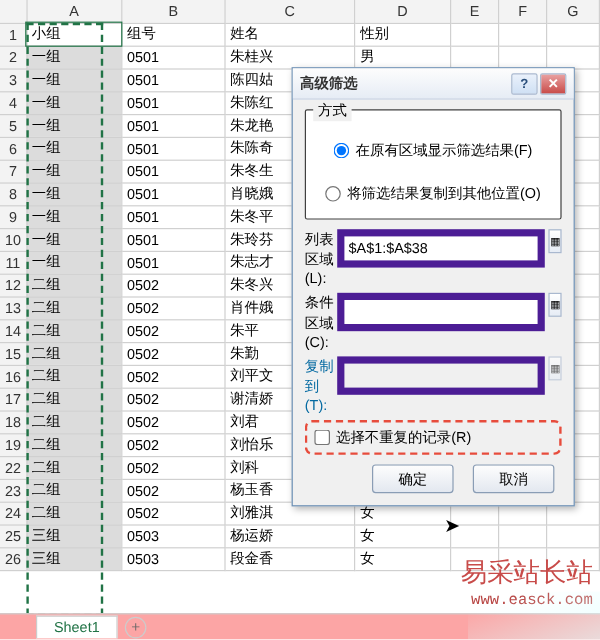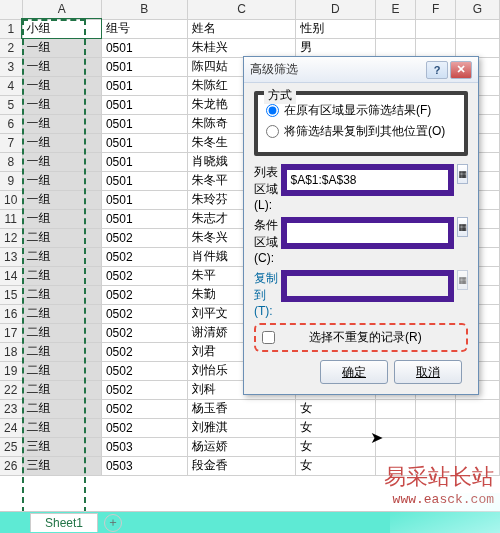--- a/index.html
+++ b/index.html
@@ -8,46 +8,46 @@
 .sheet { position: absolute; top: 0; left: 0; right: 0; bottom: 22px; }
 .grid { border-collapse: collapse; width: 100%; }
 .grid th, .grid td { border: 1px solid #d0d0d0; height: 19px; font-size: 12px; font-weight: normal; text-align: left; padding: 0 4px; background: #fff; }
 .grid th.colhdr { background: #f3f3f3; text-align: center; color: #333; border-top: none; }
 .grid th.rowhdr { background: #f3f3f3; text-align: center; color: #333; border-left: none; width: 22px; }
 .grid td.selcol { background: #dcdcdc; }
 .grid th.corner { background: #f3f3f3; border-top: none; border-left: none; }
 .grid td.active { background: #fff; outline: 1px solid #217346; }
 .marching { position: absolute; border: 2px dashed #217346; pointer-events: none; }
 
-.tabs { position: absolute; bottom: 0; left: 0; right: 0; height: 22px; background: #5eead4; border-top: 1px solid #ccc; display: flex; align-items: center; padding-left: 30px; }
+.tabs { position: absolute; bottom: 0; left: 0; right: 0; height: 22px; background: #fca5a5; border-top: 1px solid #ccc; display: flex; align-items: center; padding-left: 30px; }
 .tab { background: #fff; border: 1px solid #ccc; border-bottom: none; padding: 2px 14px; font-size: 12px; color: #217346; }
 .addtab { width: 18px; height: 18px; border: 1px solid #ccc; border-radius: 50%; margin-left: 6px; display: flex; align-items: center; justify-content: center; color: #666; font-size: 12px; }
 
 .dialog { position: absolute; top: 56px; left: 243px; width: 236px; background: #f0f0f0; border: 1px solid #6b8fb5; box-shadow: 2px 2px 6px rgba(0,0,0,0.3); }
 .titlebar { height: 26px; background: linear-gradient(#fdfdfd,#e6ecf5); display: flex; align-items: center; padding: 0 6px; border-bottom: 1px solid #c9d5e6; }
-.titlebar .title { flex: 1; font-size: 12px; color: #333; }
+.titlebar .title { flex: 1; font-size: 12px; color: #333; font-weight: bold; }
 .titlebar .btn { width: 22px; height: 18px; margin-left: 2px; display: flex; align-items: center; justify-content: center; font-size: 11px; border: 1px solid #a9b8cf; border-radius: 2px; }
 .titlebar .help { background: linear-gradient(#eaf1fb,#cfe0f4); color: #2a4f7c; font-weight: bold; }
 .titlebar .close { background: linear-gradient(#e9a1a1,#c84b49); color: #fff; font-weight: bold; }
 
 .body { padding: 8px 10px 10px 10px; }
-.group { border: 4px solid #404040; background: #fff; border-radius: 2px; padding: 6px 8px 8px 8px; margin-bottom: 8px; position: relative; }
+.group { border: 1px solid #404040; background: #fff; border-radius: 2px; padding: 6px 8px 8px 8px; margin-bottom: 8px; position: relative; }
 .group .legend { position: absolute; top: -8px; left: 6px; background: #f0f0f0; padding: 0 4px; font-size: 12px; }
-.radio-row { display: flex; align-items: center; margin: 1px 0 4px 0; }
+.radio-row { display: flex; align-items: center; margin: 19px 0 4px 0; justify-content: center; }
 .radio-row input { margin-right: 5px; }
 .field-row { display: flex; margin: 5px 0; }
 .field-row label { width: 72px; }
 .field-row input[type=text] { flex: 1; border: 6px solid #4c1d95; height: 32px; padding: 0 3px; font-size: 12px; }
 .field-row input[disabled] { background: #f0f0f0; color: #888; }
 .refbtn { width: 20px; height: 20px; margin-left: 3px; border: 1px solid #a9b8cf; background: linear-gradient(#fff,#e6ecf5); display: flex; align-items: center; justify-content: center; font-size: 9px; }
 
-.highlight { border: 2px dashed #e74c3c; border-radius: 6px; padding: 4px 6px; margin: 4px 0 8px 0; display: flex; align-items: center; gap: 29px; }
+.highlight { border: 2px dashed #e74c3c; border-radius: 6px; padding: 4px 6px; margin: 4px 0 8px 0; display: flex; align-items: center; }
 .highlight input { margin-right: 5px; }
 
-.dlgbtns { display: flex; justify-content: flex-end; gap: 6px; padding-right: 6px; text-decoration: underline; }
+.dlgbtns { display: flex; justify-content: flex-end; gap: 16px; padding-right: 6px; }
 .dlgbtns button { width: 68px; height: 24px; border: 1px solid #8a9db5; background: linear-gradient(#fdfdfd,#e3e8f0); border-radius: 3px; font-size: 12px; }
 
 .cursor { position: absolute; font-size: 16px; color: #000; pointer-events:none; }
 .watermark { position: absolute; right: 6px; bottom: 26px; text-align: right; color: #c84b49; font-family: KaiTi, serif; }
 .watermark .cn { font-size: 22px; margin-left: 30px; }
 .watermark .url { font-size: 13px; color: #b84543; font-family: Liberation Mono, monospace; }
 .corner-grad { position: absolute; right: 0; bottom: 0; width: 110px; height: 40px; background: linear-gradient(to top left, #dff 0%, transparent 80%); opacity:.6; pointer-events:none; }
 </style>
 </head>
 <body>

